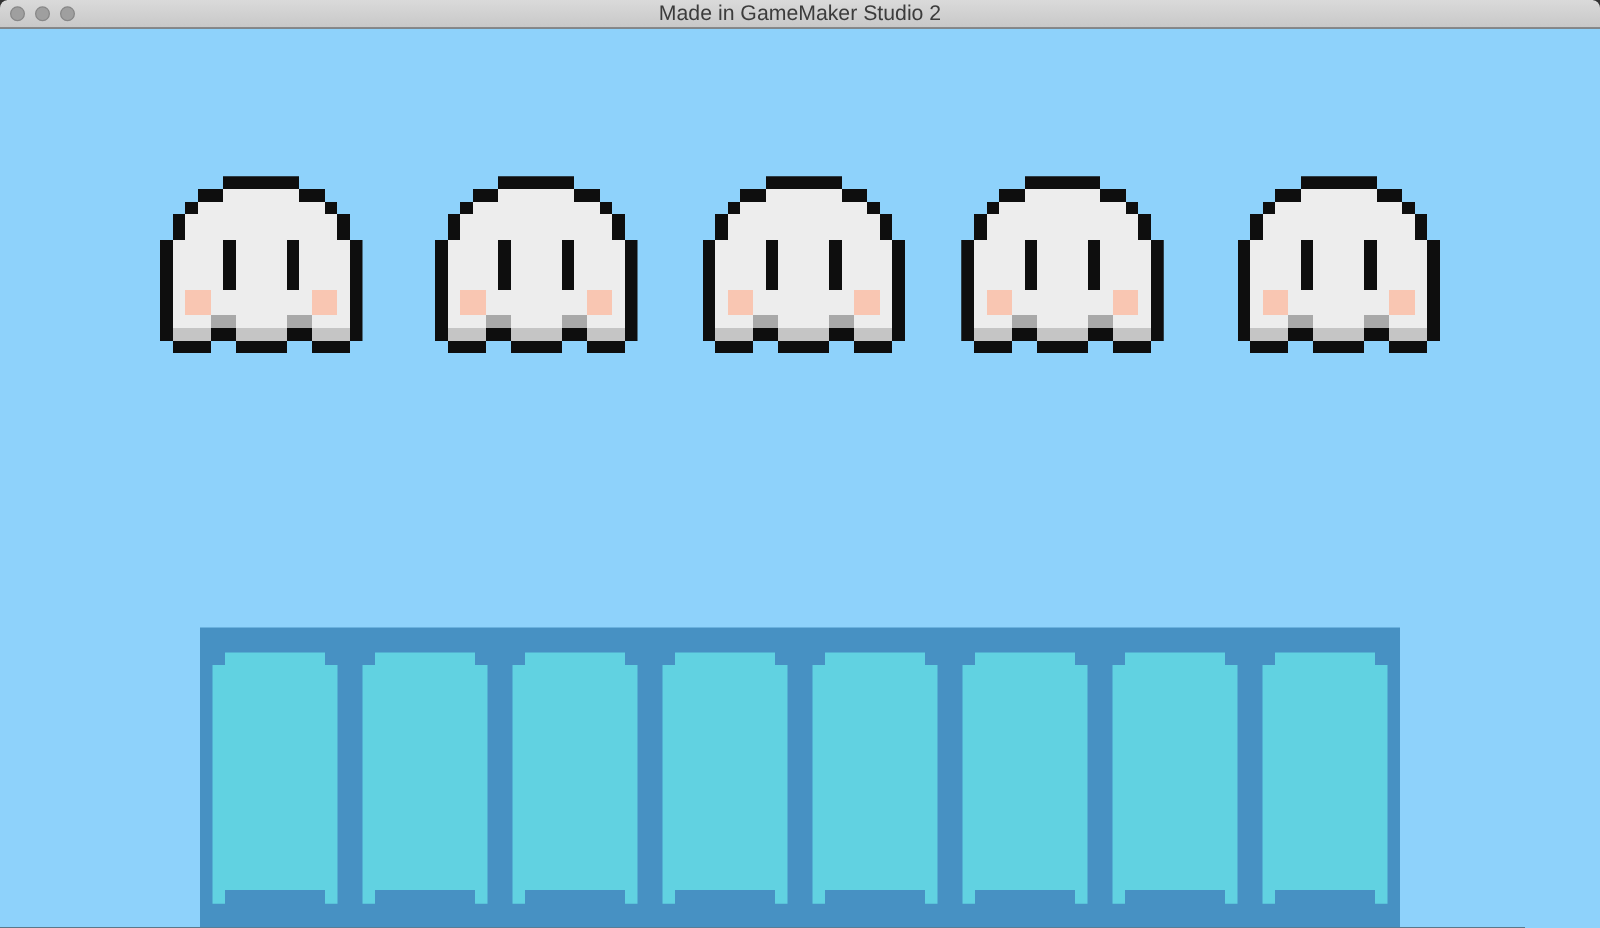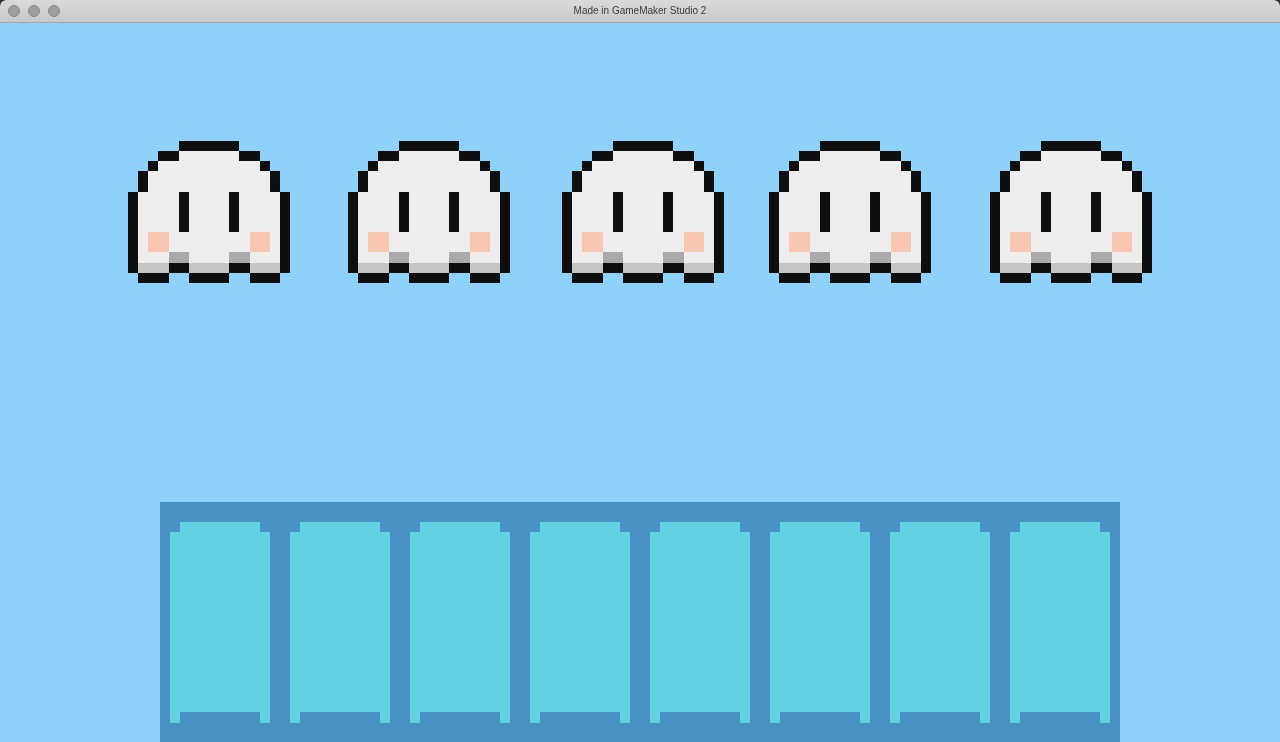--- a/index.html
+++ b/index.html
@@ -34,21 +34,21 @@
     border: 1px solid #878787;
     box-sizing: border-box;
     margin-right: 8px;
     padding: 0;
   }
   .title {
     position: absolute;
     left: 0; right: 0; top: 0;
     text-align: center;
     line-height: 22px;
-    font-size: 10px;
+    font-size: 17px;
     color: #3c3c3c;
     white-space: nowrap;
   }
   .game {
     position: absolute;
     top: 23px; left: 0;
     width: 1280px;
     height: 719px;
   }
   .ghost {

